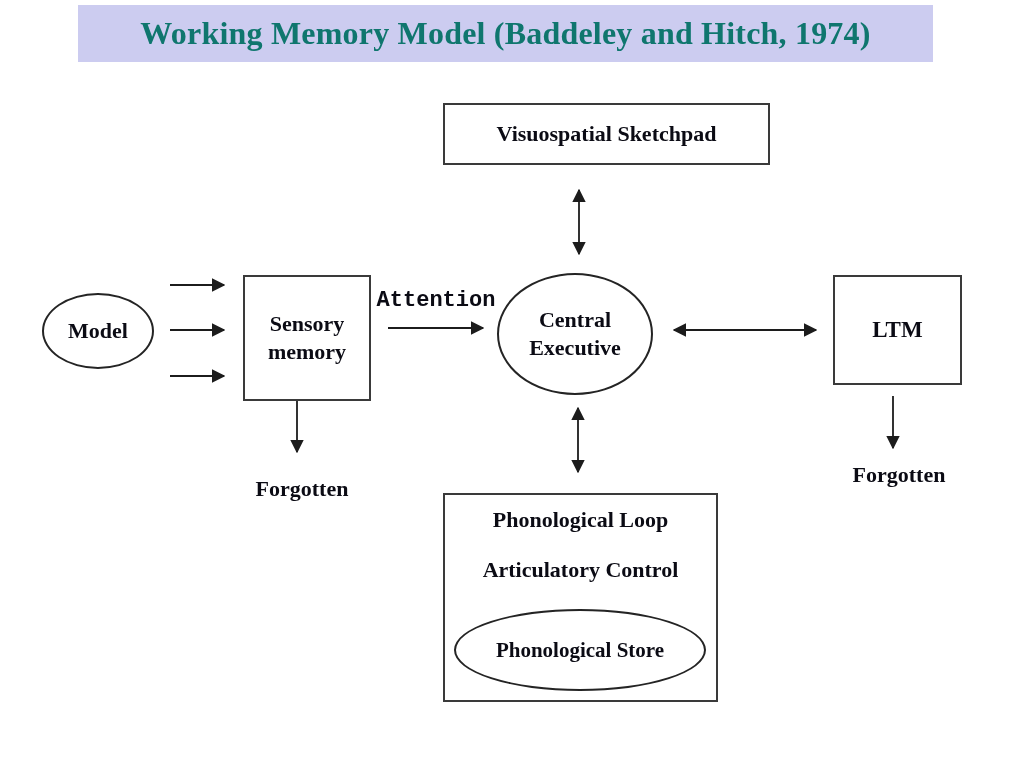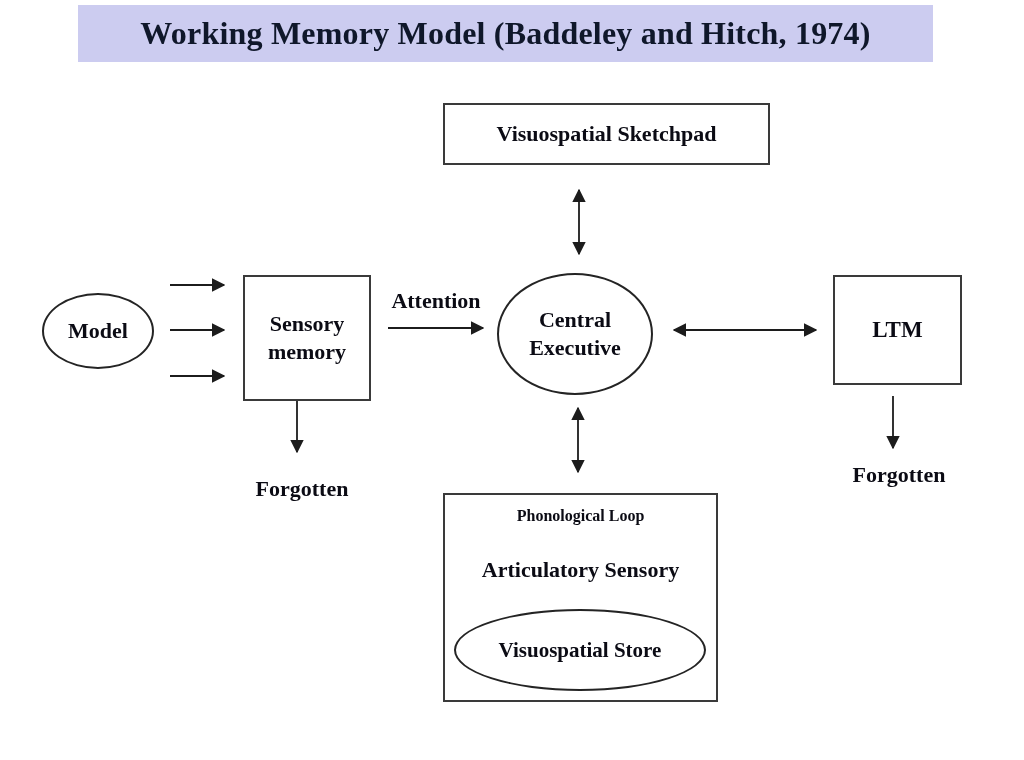--- a/index.html
+++ b/index.html
@@ -22,21 +22,21 @@
     top: 5px;
     width: 855px;
     height: 57px;
     background: #ccccf0;
     display: flex;
     align-items: center;
     justify-content: center;
     font-size: 32px;
     font-weight: bold;
     letter-spacing: 0.2px;
-    color: #0f172a;
+    color: #0f766e;
     white-space: nowrap;
   }
   .node {
     position: absolute;
     display: flex;
     align-items: center;
     justify-content: center;
     text-align: center;
     font-weight: bold;
     font-size: 22px;
@@ -55,42 +55,42 @@
   .ltm-box     { left: 833px; top: 275px; width: 129px; height: 110px; font-size: 23px; }
 
   .floating-label {
     position: absolute;
     text-align: center;
     font-weight: bold;
     font-size: 22px;
     line-height: 26px;
     white-space: nowrap;
   }
-  .attention-label  { left: 376px; top: 288px; width: 120px; }
+  .attention-label  { left: 376px; top: 288px; width: 120px; font-family: Liberation Mono, monospace; }
   .forgotten-left   { left: 232px; top: 476px; width: 140px; }
   .forgotten-right  { left: 829px; top: 462px; width: 140px; }
 
   .phono-box {
     position: absolute;
     left: 443px;
     top: 493px;
     width: 275px;
     height: 209px;
     border: 2px solid #3a3a3a;
     box-sizing: border-box;
     background: #ffffff;
   }
   .phono-title {
     position: absolute;
     left: 0;
     top: 12px;
     width: 100%;
     text-align: center;
     font-weight: bold;
-    font-size: 16px;
+    font-size: 22px;
   }
   .artic-label {
     position: absolute;
     left: 0;
     top: 62px;
     width: 100%;
     text-align: center;
     font-weight: bold;
     font-size: 22px;
   }
@@ -160,17 +160,17 @@
 Executive</div>
 
   <div class="node box ltm-box">LTM</div>
 
   <div class="floating-label forgotten-left">Forgotten</div>
 
   <div class="floating-label forgotten-right">Forgotten</div>
 
   <div class="phono-box">
     <div class="phono-title">Phonological Loop</div>
-    <div class="artic-label">Articulatory Sensory</div>
-    <div class="store-ellipse">Visuospatial Store</div>
+    <div class="artic-label">Articulatory Control</div>
+    <div class="store-ellipse">Phonological Store</div>
   </div>
 
 </div>
 
 </body></html>

